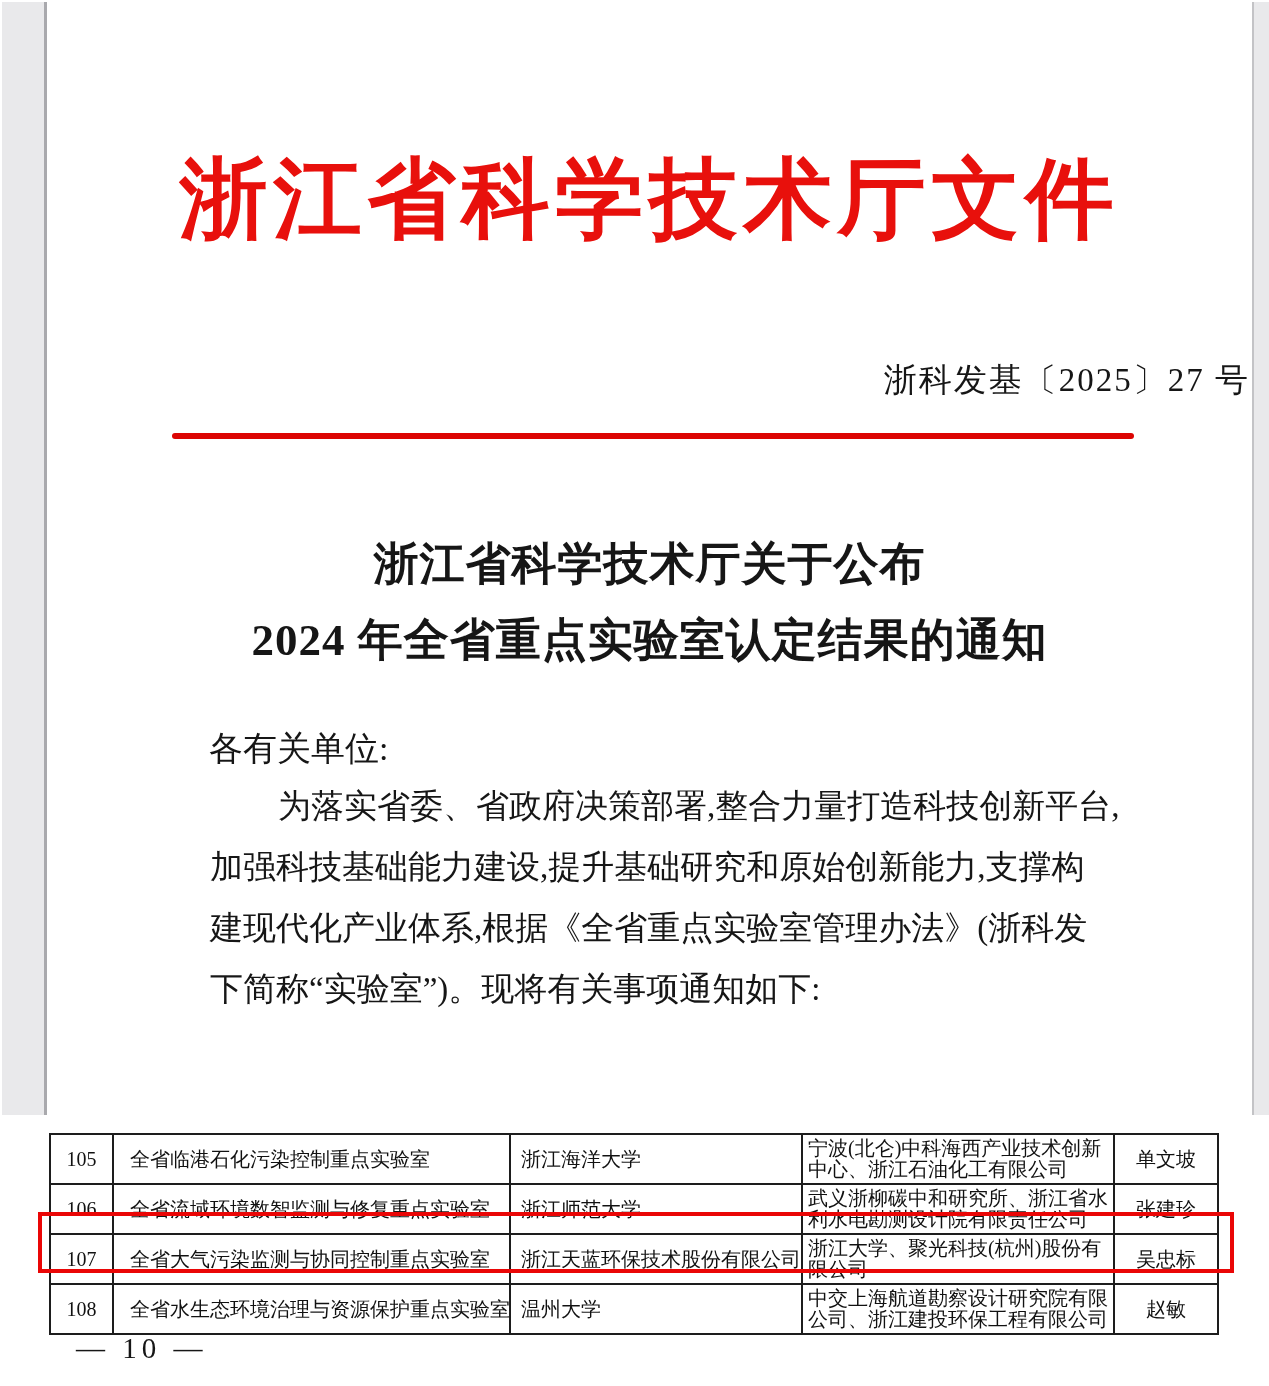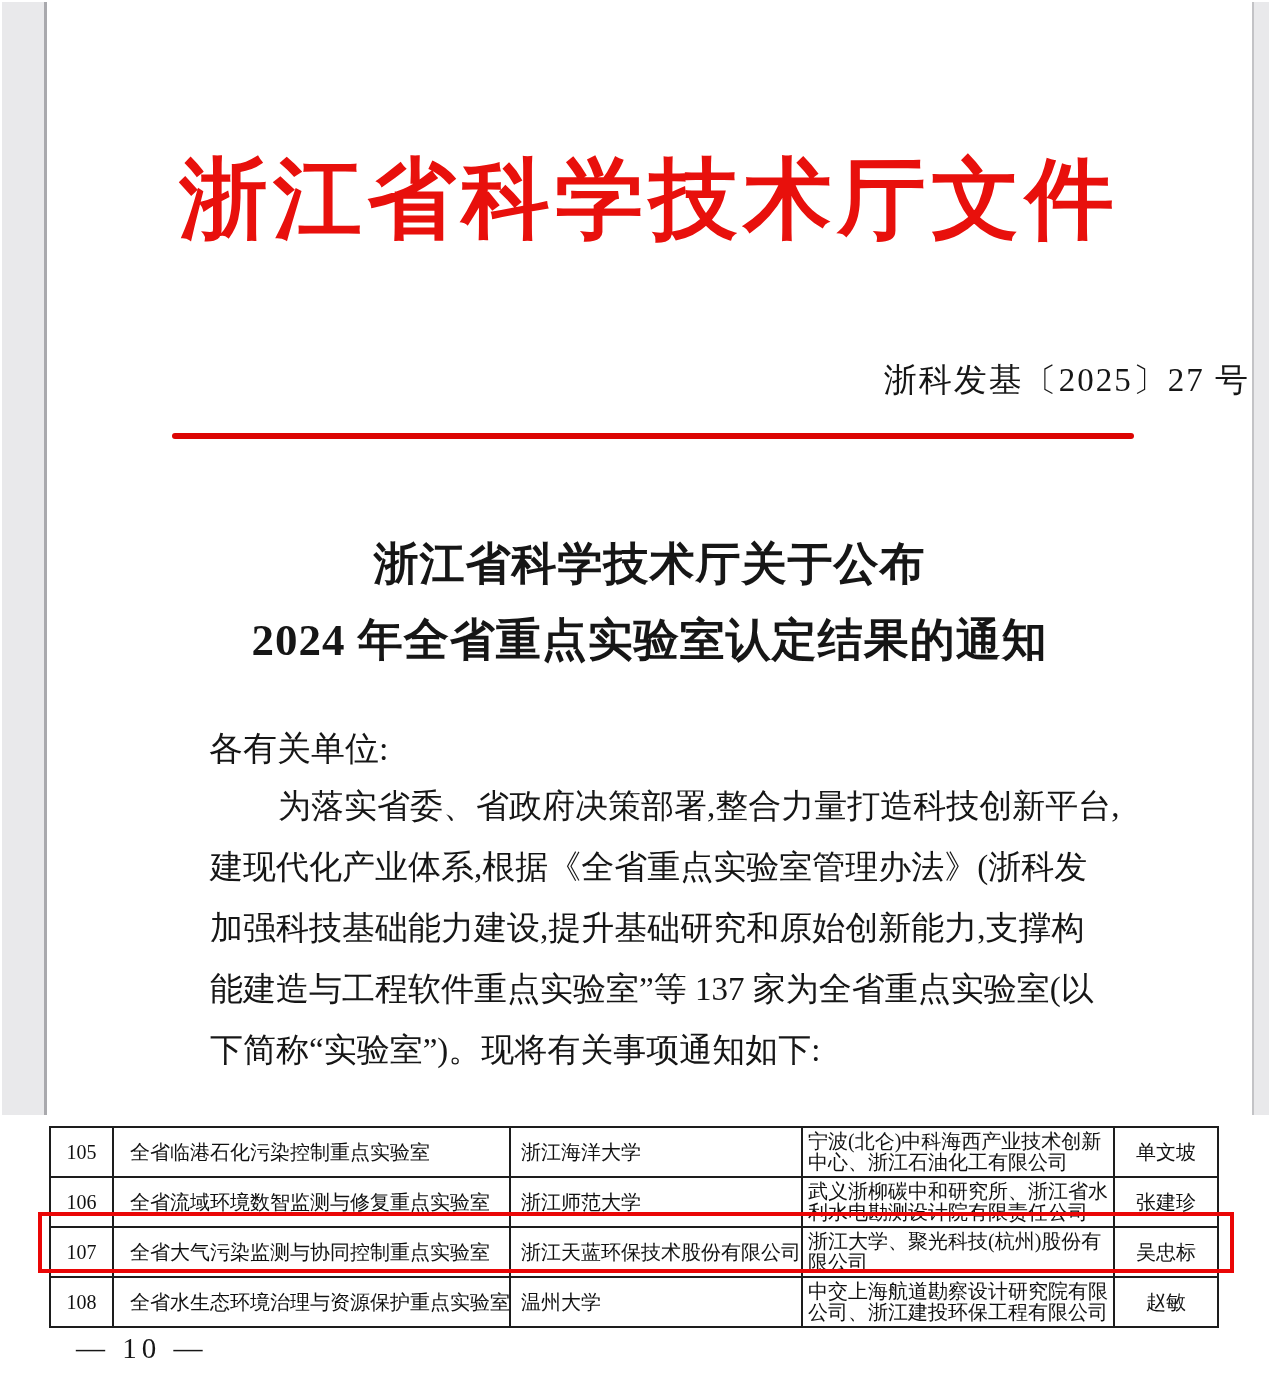--- a/index.html
+++ b/index.html
@@ -44,21 +44,21 @@
   }
   .body-line { white-space:nowrap; }
   .body-line.indent { text-indent:68px; }
 
   
   .table-strip {
     position:absolute; left:0; top:1113px; width:1269px; height:273px;
     background:#ffffff;
   }
   table.results {
-    position:absolute; left:47px; top:11px; width:1168px;
+    position:absolute; left:47px; top:18px; width:1168px;
     border-collapse:collapse; table-layout:fixed;
   }
   table.results td {
     border:2px solid #1d1d1d; vertical-align:middle;
     font-size:20px; color:#111;
   }
   table.results tr { height:50px; }
   col.c-no { width:63px; } col.c-lab { width:397px; }
   col.c-inst { width:292px; } col.c-part { width:312px; }
   col.c-dir { width:104px; }
@@ -94,23 +94,22 @@
 
   <div class="notice-title">
     <div>浙江省科学技术厅关于公布</div>
     <div>2024 年全省重点实验室认定结果的通知</div>
   </div>
 
   <div class="salutation">各有关单位:</div>
 
   <div class="body-text">
     <div class="body-line indent">为落实省委、省政府决策部署,整合力量打造科技创新平台,</div>
+    <div class="body-line">加强科技基础能力建设,提升基础研究和原始创新能力,支撑构</div>
     <div class="body-line">建现代化产业体系,根据《全省重点实验室管理办法》(浙科发</div>
-    <div class="body-line">加强科技基础能力建设,提升基础研究和原始创新能力,支撑构</div>
-    <div class="body-line">能建造与工程软件重点实验室”等 137 家为全省重点实验室(以</div>
     <div class="body-line">下简称“实验室”)。现将有关事项通知如下:</div>
   </div>
 
   <div class="table-strip">
     <table class="results">
       <colgroup>
         <col class="c-no">
           <col class="c-lab">
           <col class="c-inst">
           <col class="c-part">

